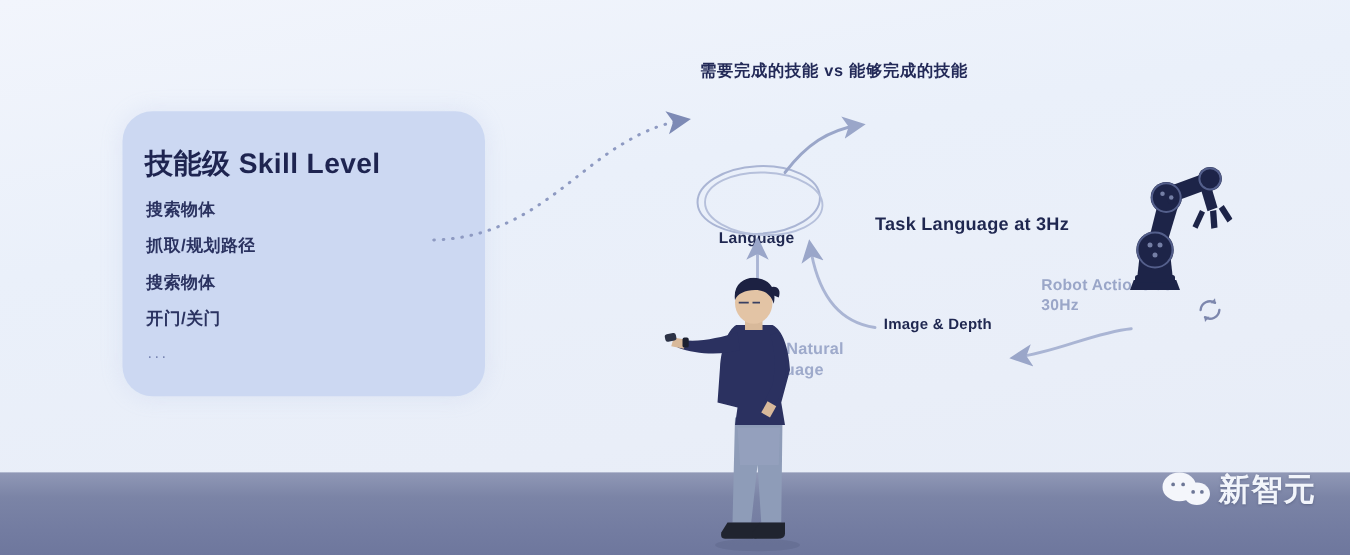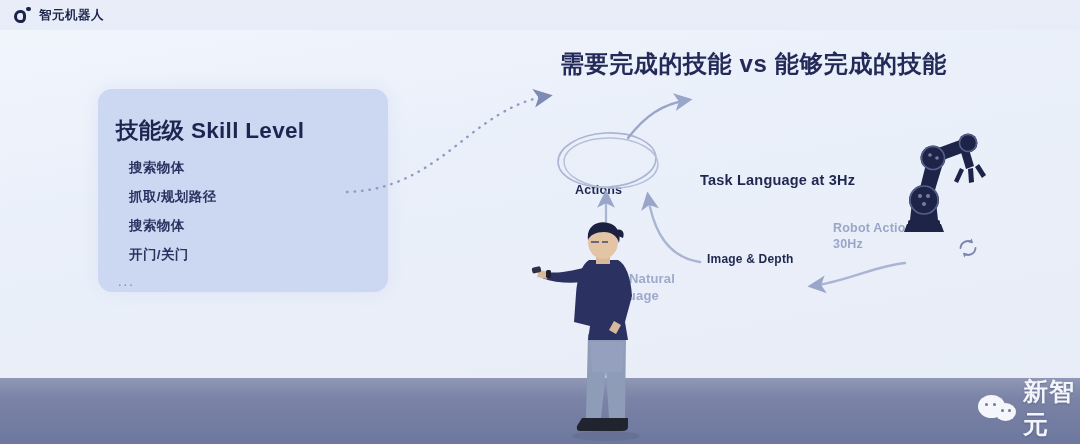--- a/index.html
+++ b/index.html
@@ -35,47 +35,47 @@
   .brand-name{
     margin-left:8px;font-size:12.5px;color:#1b2349;letter-spacing:.5px;
     font-weight:700;
   }
 
   
   .slide{position:absolute;left:0;top:30px;width:1080px;height:348px;}
 
   
   .skill-panel{
-    position:absolute;left:98px;top:59px;width:290px;height:203px;
-    background:#ccd8f2;border-radius:14px;
+    position:absolute;left:98px;top:59px;width:290px;height:228px;
+    background:#ccd8f2;border-radius:24px;
     box-shadow:0 0 18px rgba(160,180,220,.18);
     text-decoration:underline;
   }
   .skill-title{
     position:absolute;left:18px;top:26px;
     font-size:22.5px;font-weight:700;color:#1e2450;letter-spacing:.3px;
     white-space:nowrap;
   }
   .skill-list{
     position:absolute;left:19px;top:70px;
   }
   .skill-list li{
     list-style:none;font-size:13.5px;color:#2a3260;
-    margin:0 0 11px 12px;letter-spacing:.4px;font-weight:600;
+    margin:0 0 11px 0;letter-spacing:.4px;font-weight:600;
   }
   .skill-list{margin:0;padding:0;}
   .skill-ellipsis{
     position:absolute;left:20px;top:185px;font-size:13px;color:#7a86b4;
     letter-spacing:2px;
   }
 
   
   .headline{
     position:absolute;left:560px;top:18px;
-    font-size:24px;font-weight:700;color:#232a58;letter-spacing:.6px;
+    font-size:13px;font-weight:700;color:#232a58;letter-spacing:.6px;
     white-space:nowrap;
   }
 
   
   .lbl{position:absolute;color:#1f2750;font-weight:600;letter-spacing:.2px;}
   .lbl-meta{left:694px;top:62px;font-size:13px;line-height:17px;width:120px;}
   .lbl-workgpt{left:575px;top:153px;font-size:12.5px;font-weight:700;}
   .lbl-replans{left:700px;top:142px;font-size:14.5px;}
   .lbl-imgdepth{left:707px;top:220px;font-size:12px;line-height:18px;}
   .lbl-robot{
@@ -103,60 +103,53 @@
   .floor-edge{
     position:absolute;left:0;top:378px;width:1080px;height:1.5px;
     background:#b9c0d6;
   }
 
   
   .person{position:absolute;left:530px;top:222px;width:130px;height:222px;}
 
   
   .watermark{
-    position:absolute;left:978px;top:375px;display:flex;align-items:center;
+    position:absolute;left:930px;top:375px;display:flex;align-items:center;
   }
   .wx{position:relative;width:40px;height:27px;flex:none;}
   .bub-big{width:27px;height:23px;left:0;top:0;}
   .bub-sm{width:21px;height:18px;left:17px;top:8px;}
   .wx i{position:absolute;width:3.2px;height:3.2px;border-radius:50%;background:#6d7796;}
   .wm-text{
     margin-left:5px;font-size:25px;font-weight:700;color:#f2f5fb;
     letter-spacing:1px;text-shadow:0 1px 2px rgba(40,50,80,.35);
   }
 </style>
 </head>
 <body>
 
 <div id="stage">
 
-  <div class="brandbar">
-    <div class="brand-logo">
-      <span class="ring"></span>
-        <span class="dot"></span>
-    </div>
-    <span class="brand-name">智元机器人</span>
-  </div>
 
   <div class="slide">
 
     <div class="skill-panel">
       <div class="skill-title">技能级 Skill Level</div>
       <ul class="skill-list">
         <li>搜索物体</li>
         <li>抓取/规划路径</li>
         <li>搜索物体</li>
         <li>开门/关门</li>
       </ul>
       <div class="skill-ellipsis">...</div>
     </div>
 
     <div class="headline">需要完成的技能 vs 能够完成的技能</div>
 
-    <div class="lbl lbl-workgpt">Actions</div>
+    <div class="lbl lbl-workgpt">Language</div>
     <div class="lbl lbl-replans">Task Language at 3Hz</div>
     <div class="lbl lbl-imgdepth">Image &amp; Depth</div>
     <div class="lbl lbl-robot">Robot Actions at 30Hz</div>
     <div class="lbl lbl-task">Task in Natural Language</div>
 
     <div class="robot">
       <svg viewBox="0 0 108 130" width="108" height="130">
         <g fill="#1d2448">
 
           <path d="M26 124 h40 l-3 -8 h-34 z"></path>

